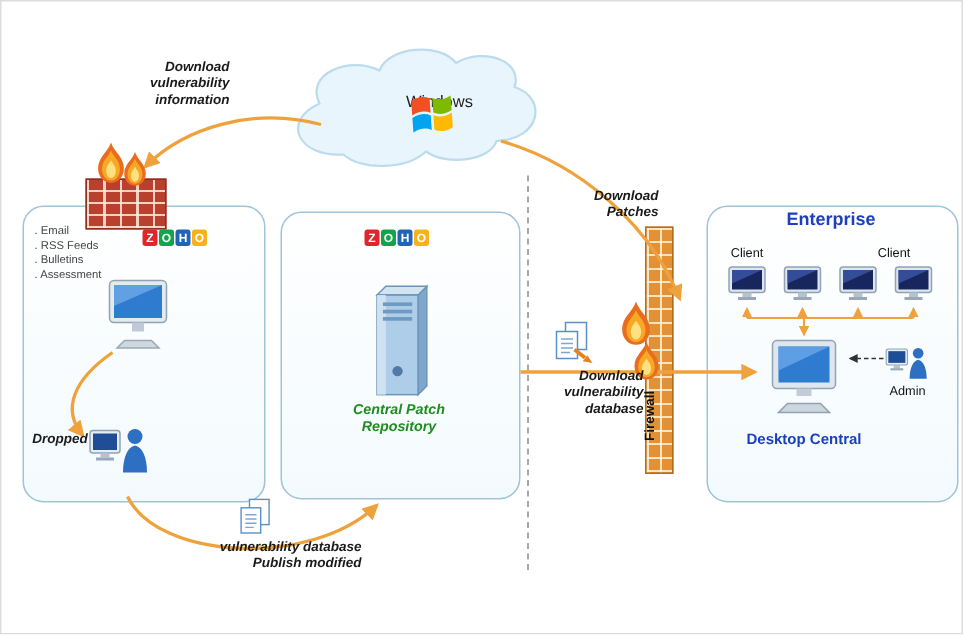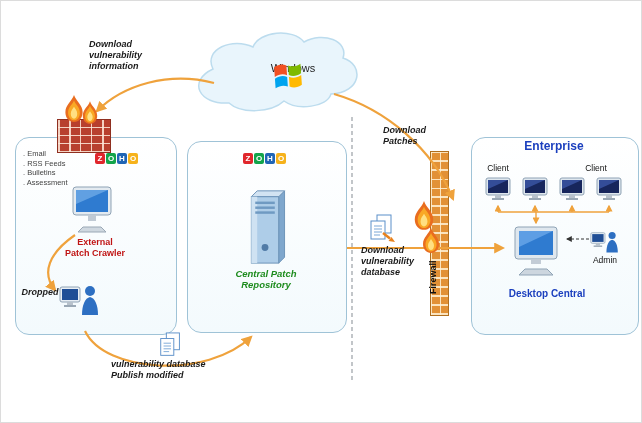--- a/index.html
+++ b/index.html
@@ -9,21 +9,21 @@
     border:1px solid #dcdcdc;box-sizing:border-box;
   }
   .abs{position:absolute;}
   .panel{
     position:absolute;border:1.5px solid #9fc3d7;border-radius:14px;
     background:linear-gradient(180deg,#ffffff,#f3fafd);
   }
   .overlay{position:absolute;left:0;top:0;pointer-events:none;}
   .ann{
     position:absolute;font-style:italic;font-weight:bold;font-size:9px;
-    line-height:11px;color:#1a1a1a;text-align:left;
+    line-height:11px;color:#1a1a1a;text-align:right;
   }
   .ann-left{text-align:center;}
   .lbl{position:absolute;text-align:center;line-height:10.5px;}
   .cloud-label{font-size:11px;color:#222;font-weight:normal;}
   .crawler-label{font-size:9px;font-weight:bold;color:#c01515;}
   .repo-label{font-size:9.5px;font-weight:bold;color:#1e8c1e;}
   .enterprise-title{font-size:12px;font-weight:bold;color:#1b3fbe;}
   .dc-label{font-size:10px;font-weight:bold;color:#1b3fbe;}
   .small-label{font-size:8.5px;color:#111;}
   .sources{position:absolute;font-size:7.5px;color:#444;line-height:9.5px;}
@@ -169,24 +169,20 @@
   </div>
   <div class="abs" style="left:70px;top:184px;">
     <svg width="42" height="50" viewBox="0 0 42 50">
       <rect x="2" y="2" width="38" height="28" rx="3" fill="#e3eaf0" stroke="#8fa3b5"></rect>
       <rect x="5" y="5" width="32" height="22" fill="#2f7bd0"></rect>
       <path d="M5 5 L37 5 L5 19 Z" fill="#76b0ea" opacity="0.7"></path>
       <rect x="17" y="30" width="8" height="6" fill="#c0cad4"></rect>
       <path d="M12 42 L30 42 L35 47 L7 47 Z" fill="#cfd8e0" stroke="#9aa8b5"></path>
     </svg>
   </div>
-  <div class="lbl crawler-label" style="left:52px;top:236px;width:84px;">
-    <div>External</div>
-    <div>Patch Crawler</div>
-  </div>
   <div class="abs" style="left:58px;top:278px;">
     <svg width="42" height="38" viewBox="0 0 42 38">
       <rect x="1" y="8" width="20" height="15" rx="2" fill="#e8eef4" stroke="#8fa3b5"></rect>
       <rect x="3" y="10" width="16" height="11" fill="#1f4e96"></rect>
       <rect x="8" y="23" width="6" height="3" fill="#b8c2cc"></rect>
       <rect x="5" y="26" width="12" height="2" fill="#9aa8b5"></rect>
       <circle cx="31" cy="12" r="5" fill="#2d6fc2"></circle>
       <path d="M23 36 C23 26 26 19 31 18 C36 19 39 26 39 36 Z" fill="#2d6fc2"></path>
     </svg>
   </div>
@@ -282,21 +278,21 @@
 
   <div class="abs" style="left:508px;top:224px;">
     <svg width="54" height="58" viewBox="0 0 54 58">
       <rect x="6" y="2" width="42" height="32" rx="3" fill="#dfe7ee" stroke="#8fa3b5"></rect>
       <rect x="10" y="6" width="34" height="24" fill="#2f7bd0"></rect>
       <path d="M10 6 L44 6 L10 22 Z" fill="#6aa8e8" opacity="0.8"></path>
       <rect x="22" y="34" width="10" height="5" fill="#c3ccd6"></rect>
       <path d="M16 44 L38 44 L44 50 L10 50 Z" fill="#cdd6df" stroke="#8fa3b5"></path>
     </svg>
   </div>
-  <div class="lbl dc-label" style="left:504px;top:288px;width:84px;text-align:center;">Desktop Central</div>
+  <div class="lbl dc-label" style="left:493px;top:288px;width:84px;text-align:center;">Desktop Central</div>
 
   <div class="abs" style="left:589px;top:226px;">
     <svg width="30" height="27" viewBox="0 0 42 38">
       <rect x="1" y="8" width="20" height="15" rx="2" fill="#e8eef4" stroke="#8fa3b5"></rect>
       <rect x="3" y="10" width="16" height="11" fill="#1f4e96"></rect>
       <rect x="8" y="23" width="6" height="3" fill="#b8c2cc"></rect>
       <rect x="5" y="26" width="12" height="2" fill="#9aa8b5"></rect>
       <circle cx="31" cy="12" r="5" fill="#2d6fc2"></circle>
       <path d="M23 36 C23 26 26 19 31 18 C36 19 39 26 39 36 Z" fill="#2d6fc2"></path>
     </svg>

